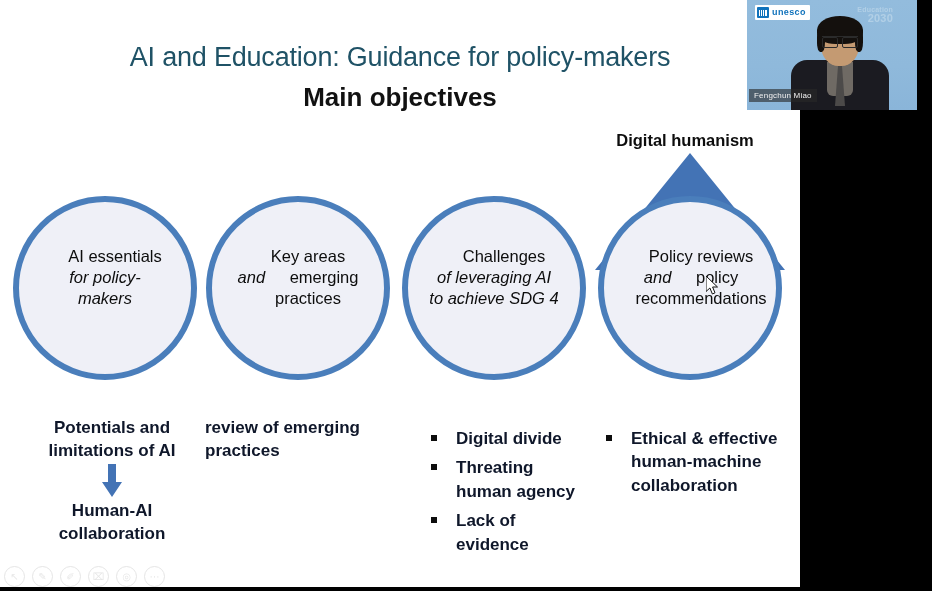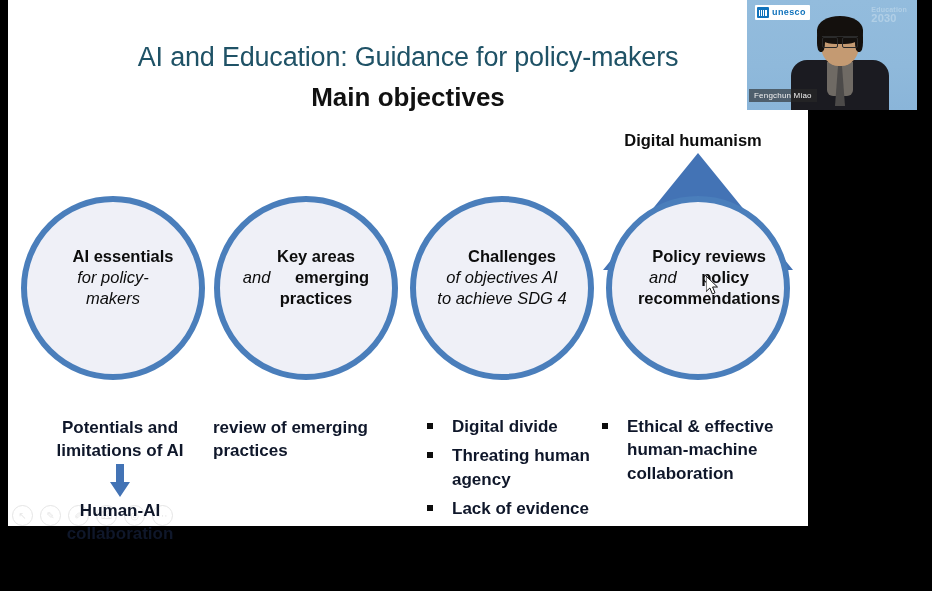--- a/index.html
+++ b/index.html
@@ -11,23 +11,23 @@
     position: relative;
     width: 932px;
     height: 591px;
     overflow: hidden;
     background: #000000;
     font-family: "Liberation Sans", sans-serif;
   }
   
   #slide {
     position: absolute;
-    left: 8px; top: 0;
+    left: 0; top: 0;
     width: 800px;
-    height: 526px;
+    height: 587px;
     background: #ffffff;
   }
   
   .title-main {
     position: absolute;
     left: 0; top: 42px;
     width: 800px;
     text-align: center;
     font-size: 27px;
     font-weight: 400;
@@ -53,21 +53,21 @@
   }
   #diagram svg { display:block; }
   .circle-label {
     position: absolute;
     text-align: center;
     color: #0d0d0d;
     font-size: 16.5px;
     line-height: 1.26;
     width: 176px;
   }
-  .circle-label b { font-weight: 700; margin-left: 20px; }
+  .circle-label b { font-weight: 400; margin-left: 20px; }
   .circle-label .lite { font-weight: 400; font-style: italic; }
 
   .digital-humanism {
     position: absolute;
     left: 560px;
     top: 131px;
     width: 250px;
     text-align: center;
     font-size: 16.5px;
     font-weight: 700;
@@ -89,21 +89,21 @@
 
   .arrow-down {
     width: 100%;
     height: 36px;
     display: flex;
     align-items: center;
     justify-content: center;
   }
   ul.bullets {
     list-style: none;
-    margin: 1px;
+    margin: 13px;
     padding: 0;
   }
   ul.bullets li {
     position: relative;
     padding-left: 30px;
     margin-bottom: 6px;
   }
   ul.bullets li::before {
     content: "";
     position: absolute;
@@ -149,22 +149,22 @@
   }
   .unesco-word {
     font-size: 9px;
     font-weight: 700;
     color: #1072bb;
     letter-spacing: .4px;
     line-height: 1;
   }
   .edu2030 {
     position: absolute;
-    right: 10px; top: 6px;
-    text-align: left;
+    right: 24px; top: 6px;
+    text-align: right;
     color: #b7d3e8;
     line-height: 1;
     opacity: .85;
   }
   .edu2030 .e1 { font-size: 7px; font-weight: 700; letter-spacing:.2px; }
   .edu2030 .e2 { font-size: 11px; font-weight: 700; letter-spacing:.2px; }
 
   .name-tag {
     position: absolute;
     left: 2px; bottom: 8px;
@@ -243,21 +243,21 @@
       </div>
 
       <div class="circle-label" style="left:210px; top:126px;">
         <b>Key areas</b><br>
         <span class="lite">and </span><b>emerging</b><br>
         <b>practices</b>
       </div>
 
       <div class="circle-label" style="left:404px; top:126px; width:180px;">
         <b>Challenges</b><br>
-        <span class="lite">of objectives AI</span><br>
+        <span class="lite">of leveraging AI</span><br>
         <span class="lite">to achieve SDG 4</span>
       </div>
 
       <div class="circle-label" style="left:597px; top:126px; width:188px;">
         <b>Policy reviews</b><br>
         <span class="lite">and </span><b>policy</b><br>
         <b>recommendations</b>
       </div>
     </div>
 

